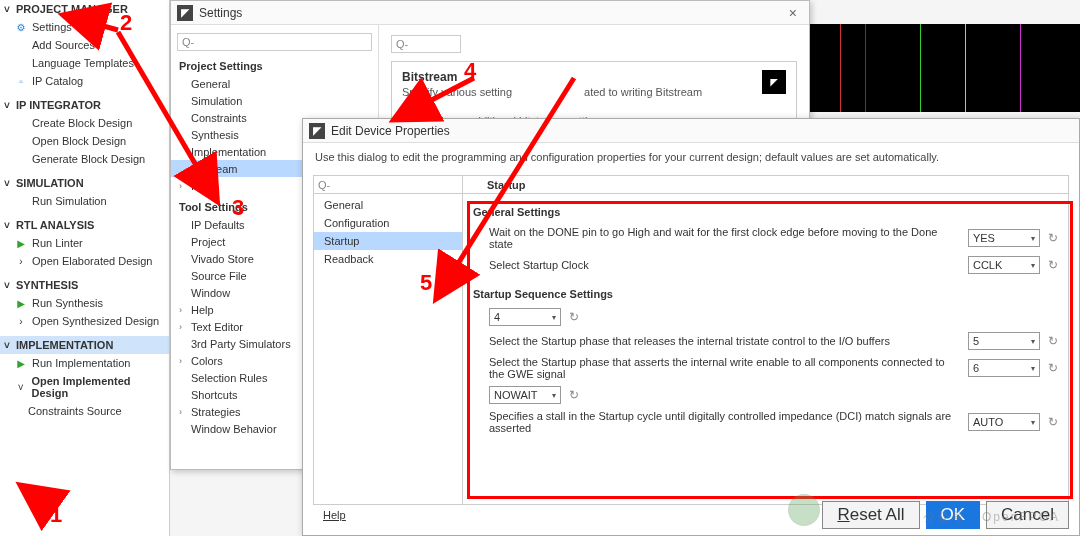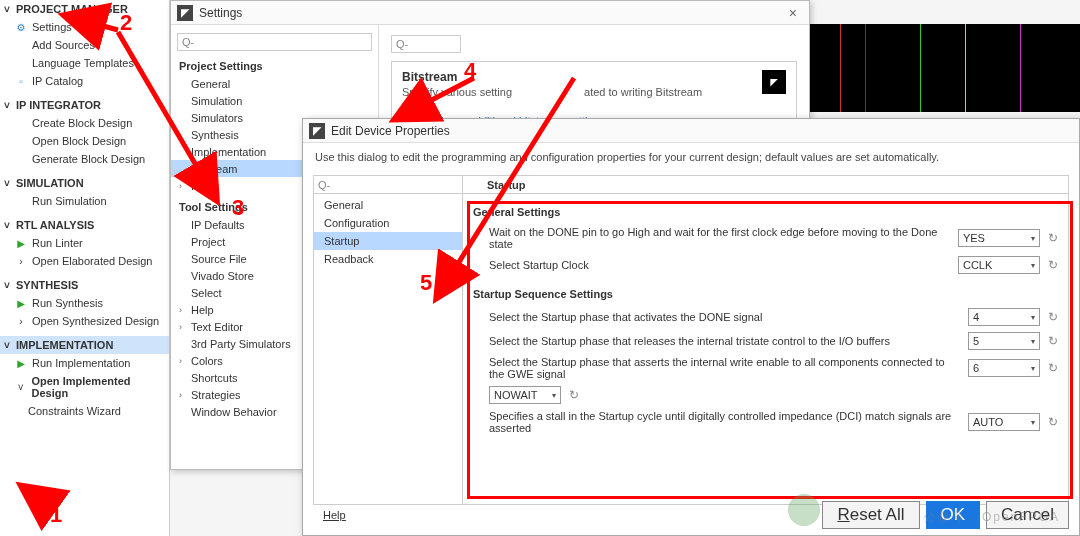--- a/index.html
+++ b/index.html
@@ -49,21 +49,21 @@
 .props-tree { padding: 2px 0; }
 .props-tree .pt-item { padding: 3px 10px; font-size: 11px; cursor: pointer; }
 .props-tree .pt-item.selected { background: #b8d8ff; }
 .props-right { flex: 1; border: 1px solid #ccc; border-left: none; display: flex; flex-direction: column; overflow: hidden; position: relative; }
 .props-right .pr-title { padding: 3px 8px; font-weight: bold; font-size: 11px; border-bottom: 1px solid #ccc; height: 18px; display: flex; align-items: center; }
 .props-right .pr-content { padding: 6px 10px; overflow-y: auto; }
 .grp-hdr { font-weight: bold; font-size: 11px; margin: 6px 0 8px; }
 .setting-row { display: flex; align-items: center; margin: 6px 0 6px 16px; font-size: 11px; }
 .setting-row .lbl { flex: 1; padding-right: 8px; }
 .setting-row .dd { width: 72px; border: 1px solid #999; height: 18px; font-size: 11px; padding: 0 4px; background: #fff; display: flex; align-items: center; justify-content: space-between; cursor: pointer; }
-.setting-row .dd.wide { width: 82px; }
+.setting-row .dd.wide { width: 72px; }
 .setting-row .dd .car { font-size: 8px; color: #555; }
 .setting-row .reload { margin-left: 8px; color: #888; font-size: 12px; cursor: pointer; }
 .redbox { position: absolute; border: 3px solid #ff0000; pointer-events: none; }
 .props-buttons { position: absolute; bottom: 6px; left: 10px; right: 10px; display: flex; align-items: center; }
 .props-buttons .btn { border: 1px solid #888; background: #f4f4f4; padding: 3px 14px; font-size: 17px; margin-left: 6px; cursor: pointer; }
 .props-buttons .btn.primary { background: #1a77e0; color: #fff; border-color: #1a77e0; }
 .props-buttons .help { padding: 3px 10px; text-decoration: underline; cursor: pointer; font-size: 11px; }
 .props-buttons .spacer { flex: 1; }
 
 
@@ -172,21 +172,21 @@
     </div>
   <div class="nav-item">
       <span class="ico ico-play">▶</span>
       <span>Run Implementation</span>
     </div>
   <div class="nav-item">
       <span class="ico">˅</span>
       <b>Open Implemented Design</b>
     </div>
   <div class="nav-item indent2">
-      <span>Constraints Wizard</span>
+      <span>Constraints Source</span>
     </div>
 </div>
 
 <div class="settings-win">
   <div class="titlebar">
     <div class="winicon">◤</div>
     <div class="title">Settings</div>
     <div class="close">×</div>
   </div>
   <div class="settings-body">
@@ -195,21 +195,21 @@
           <span>Q-</span>
         </div>
       <div class="tree-hdr">Project Settings</div>
       <div class="tree-item">
           <span>General</span>
         </div>
       <div class="tree-item">
           <span>Simulation</span>
         </div>
       <div class="tree-item">
-          <span>Simulators</span>
+          <span>Constraints</span>
         </div>
       <div class="tree-item">
           <span>Synthesis</span>
         </div>
       <div class="tree-item">
           <span>Implementation</span>
         </div>
       <div class="tree-item selected">
           <span>Bitstream</span>
         </div>
@@ -219,42 +219,45 @@
         </div>
       <div style="height:4px"></div>
       <div class="tree-hdr">Tool Settings</div>
       <div class="tree-item">
           <span>IP Defaults</span>
         </div>
       <div class="tree-item">
           <span>Project</span>
         </div>
       <div class="tree-item">
+          <span>Vivado Store</span>
+        </div>
+      <div class="tree-item">
           <span>Source File</span>
         </div>
       <div class="tree-item">
-          <span>Vivado Store</span>
-        </div>
-      <div class="tree-item">
-          <span>Select</span>
+          <span>Window</span>
         </div>
       <div class="tree-item">
           <span class="exp">›</span>
           <span>Help</span>
         </div>
       <div class="tree-item">
           <span class="exp">›</span>
           <span>Text Editor</span>
         </div>
       <div class="tree-item">
           <span>3rd Party Simulators</span>
         </div>
       <div class="tree-item">
           <span class="exp">›</span>
           <span>Colors</span>
+        </div>
+      <div class="tree-item">
+          <span>Selection Rules</span>
         </div>
       <div class="tree-item">
           <span>Shortcuts</span>
         </div>
       <div class="tree-item">
           <span class="exp">›</span>
           <span>Strategies</span>
         </div>
       <div class="tree-item">
           <span>Window Behavior</span>
@@ -311,21 +314,20 @@
           <div class="lbl">Select Startup Clock</div>
           <div class="dd wide">
               <span>CCLK</span>
               <span class="car">▾</span>
             </div>
           <span class="reload">↻</span>
         </div>
 
         <div class="grp-hdr" style="margin-top:14px">Startup Sequence Settings</div>
         <div class="setting-row">
-          <div class="lbl">Select the Startup phase that activates the DONE signal</div>
           <div class="dd">
               <span>4</span>
               <span class="car">▾</span>
             </div>
           <span class="reload">↻</span>
         </div>
         <div class="setting-row">
           <div class="lbl">Select the Startup phase that releases the internal tristate control to the I/O buffers</div>
           <div class="dd">
               <span>5</span>

